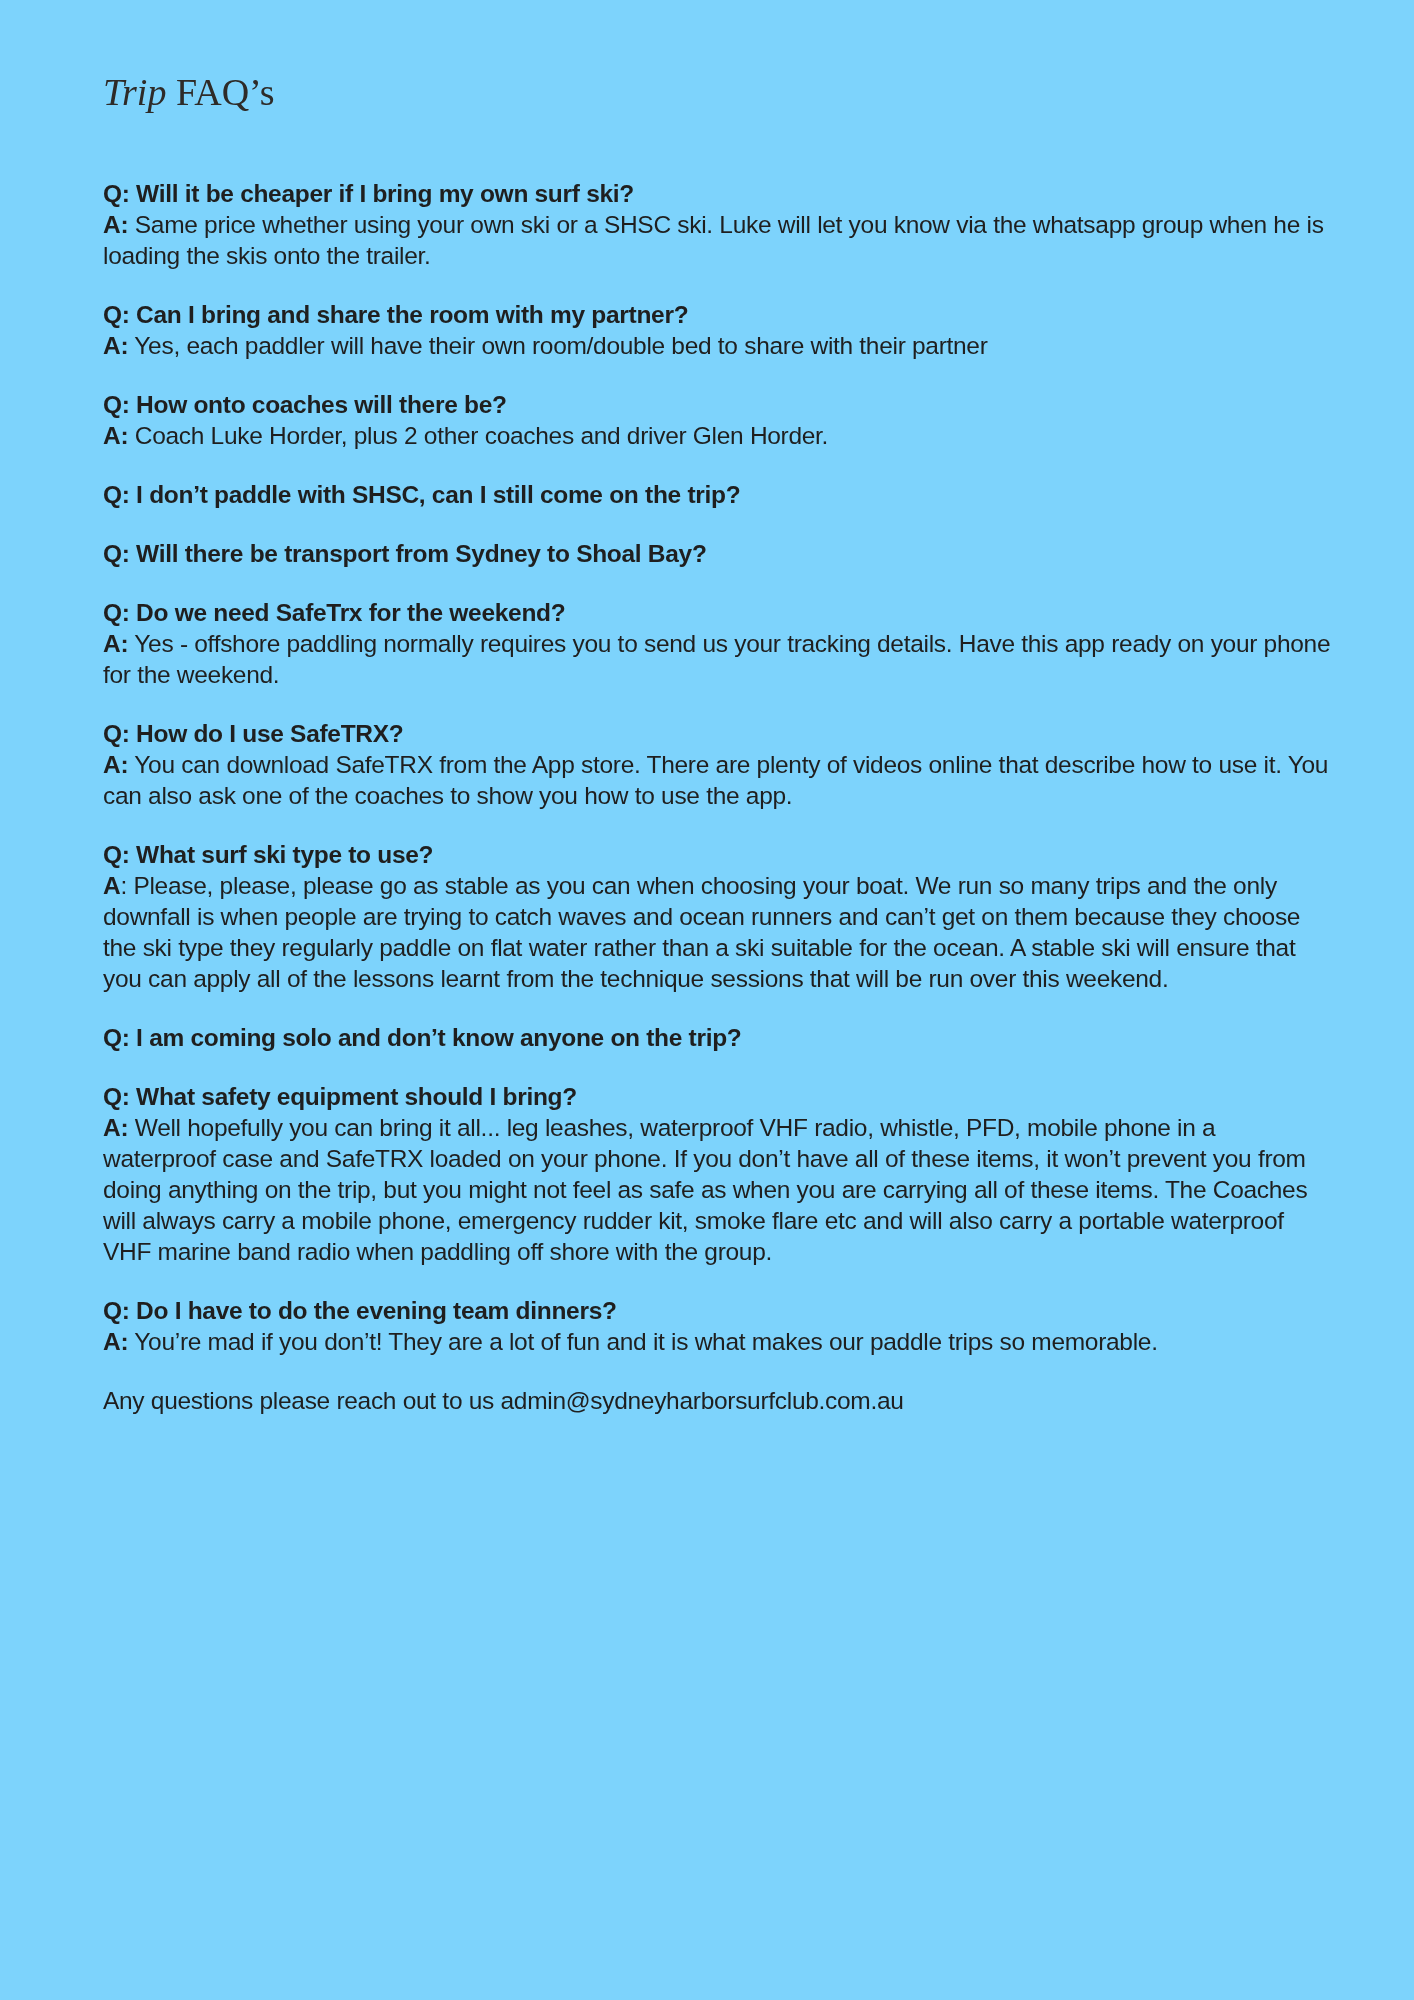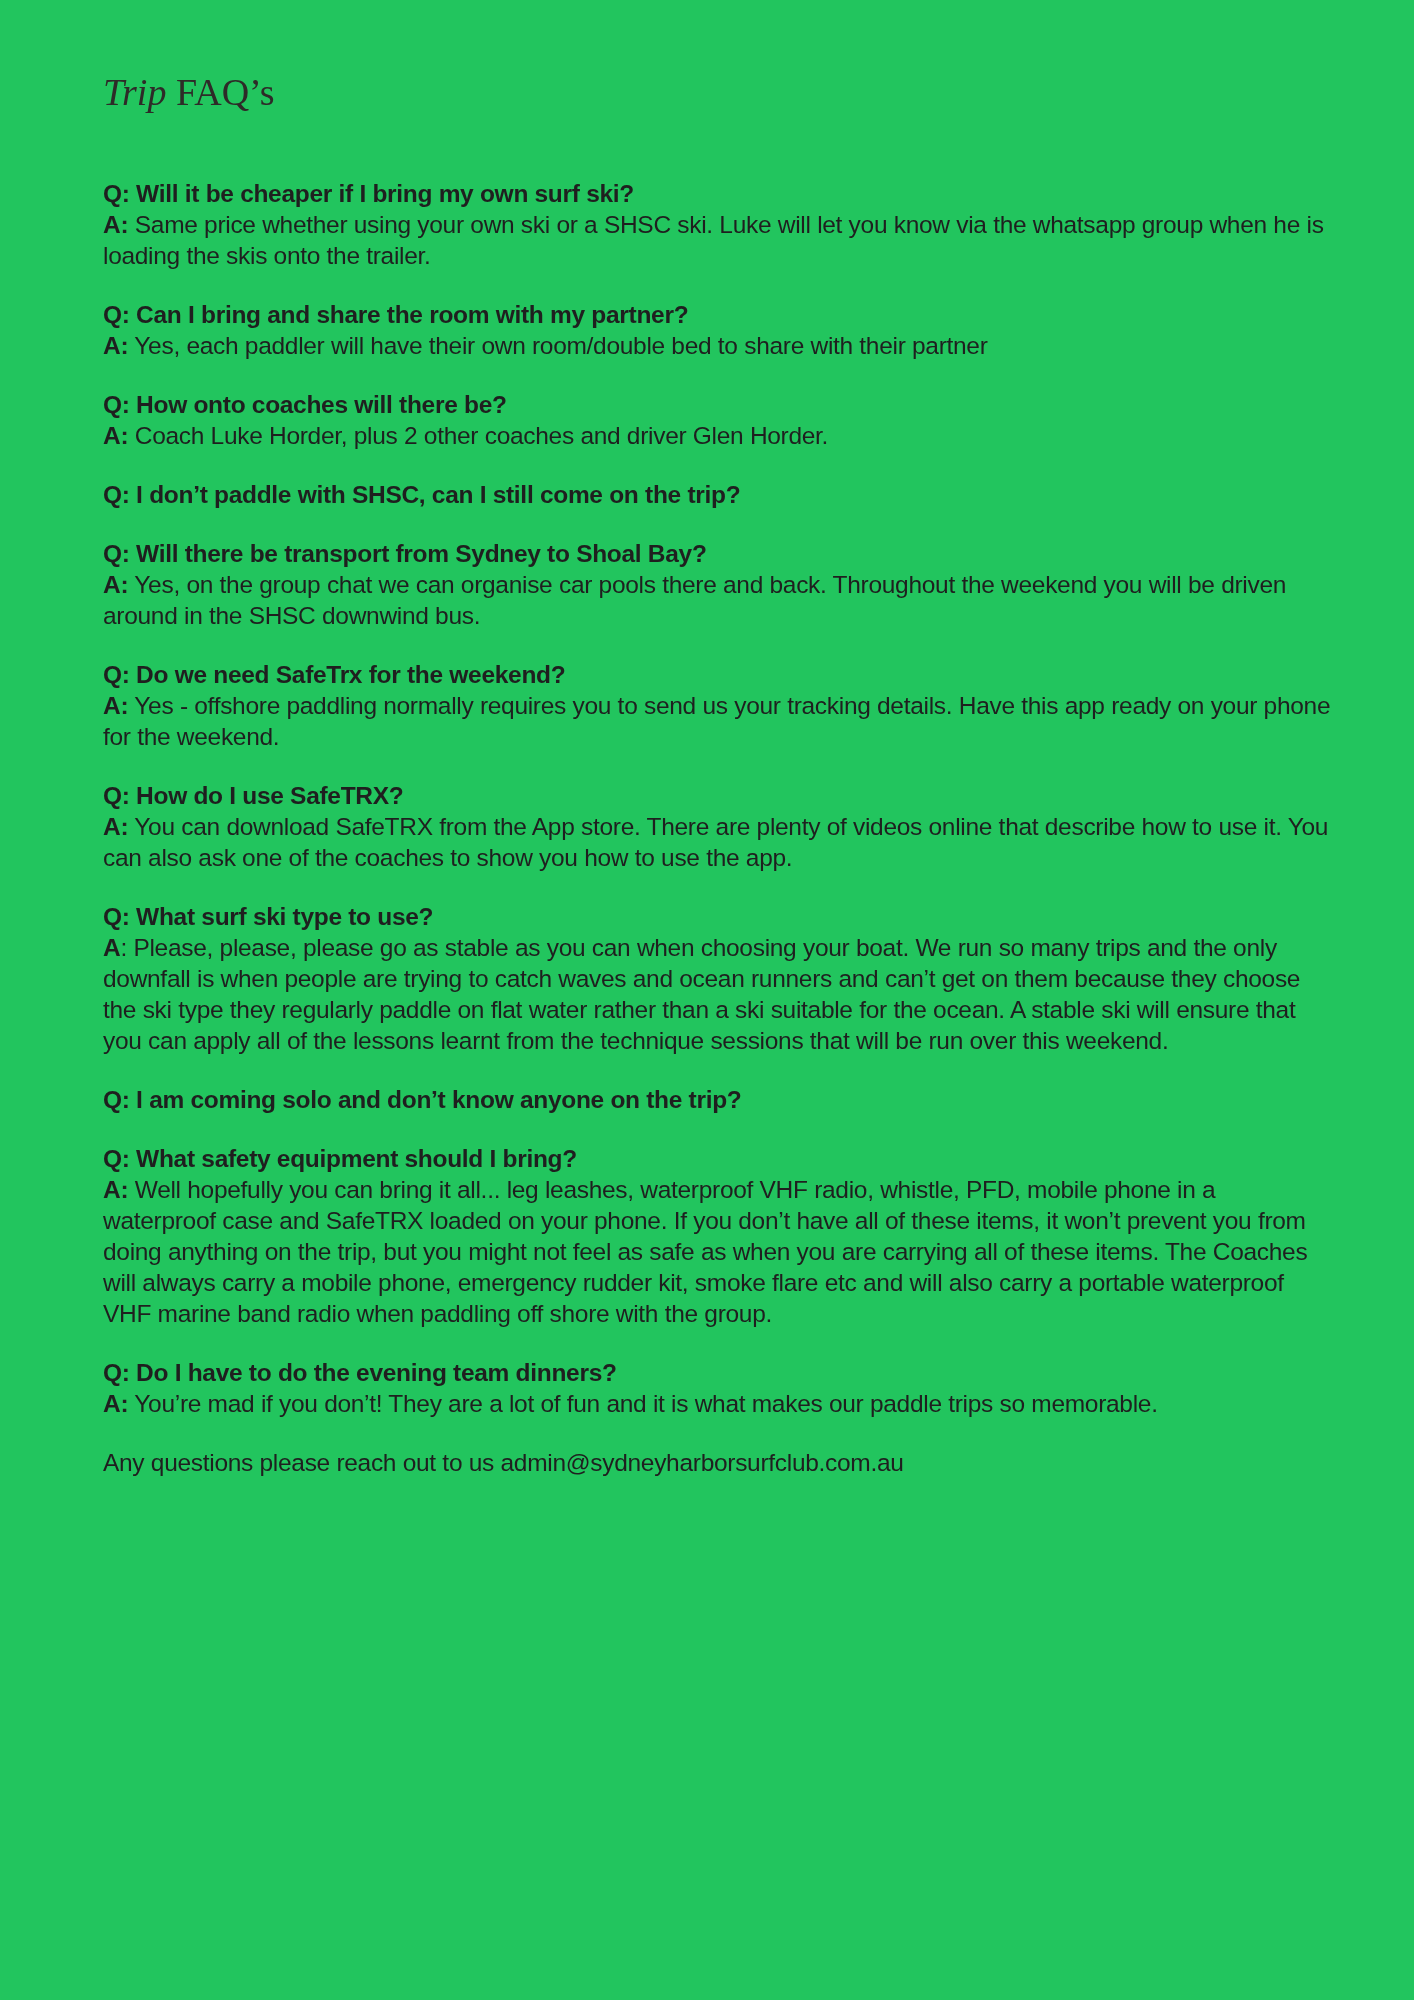--- a/index.html
+++ b/index.html
@@ -1,20 +1,20 @@
 <!DOCTYPE html>
 <html><head>
 <meta charset="utf-8">
 <style>
   html,body{margin:0;padding:0;background:#ffffff;}
   .page{
     box-sizing:border-box;
     width:1414px;
     height:2000px;
-    background:#22c55e;
+    background:#7dd3fc;
     padding:70px 64px 0 103px;
     font-family:"Liberation Sans","DejaVu Sans",sans-serif;
     font-size:24.5px;
     line-height:31px;
     letter-spacing:-0.3px;
     color:#1f1f1f;
     overflow:hidden;
   }
   .doc-title{
     font-family:"Liberation Serif","DejaVu Serif",serif;
@@ -56,21 +56,20 @@
     <p class="faq-q"><strong class="q-full">Q: How onto coaches will there be?</strong></p>
     <p class="faq-a"><strong class="a-label">A:</strong><span class="a-sep"></span><span class="a-text"> Coach Luke Horder, plus 2 other coaches and driver Glen Horder.</span></p>
   </section>
 
   <section class="faq-item">
     <p class="faq-q"><strong class="q-full">Q: I don’t paddle with SHSC, can I still come on the trip?</strong></p>
   </section>
 
   <section class="faq-item">
     <p class="faq-q"><strong class="q-full">Q: Will there be transport from Sydney to Shoal Bay?</strong></p>
-    <p class="faq-a"><strong class="a-label">A:</strong><span class="a-sep"></span><span class="a-text"> Yes, on the group chat we can organise car pools there and back. Throughout the weekend you will be driven around in the SHSC downwind bus.</span></p>
   </section>
 
   <section class="faq-item">
     <p class="faq-q"><strong class="q-full">Q: Do we need SafeTrx for the weekend?</strong></p>
     <p class="faq-a"><strong class="a-label">A:</strong><span class="a-sep"></span><span class="a-text"> Yes - offshore paddling normally requires you to send us your tracking details. Have this app ready on your phone for the weekend.</span></p>
   </section>
 
   <section class="faq-item">
     <p class="faq-q"><strong class="q-full">Q: How do I use SafeTRX?</strong></p>
     <p class="faq-a"><strong class="a-label">A:</strong><span class="a-sep"></span><span class="a-text"> You can download SafeTRX from the App store. There are plenty of videos online that describe how to use it. You can also ask one of the coaches to show you how to use the app.</span></p>

